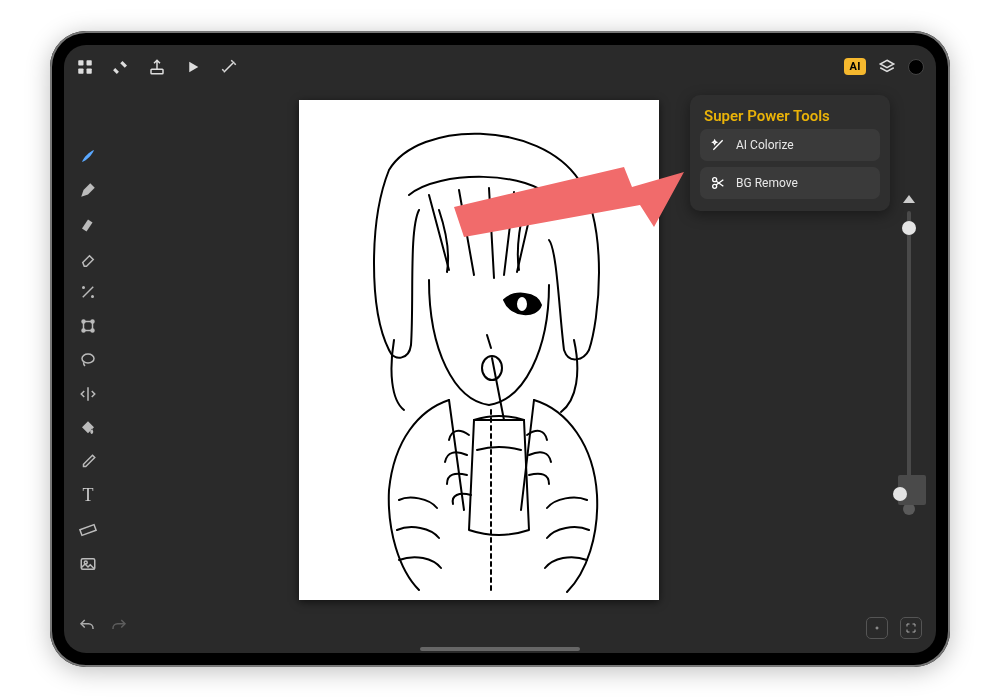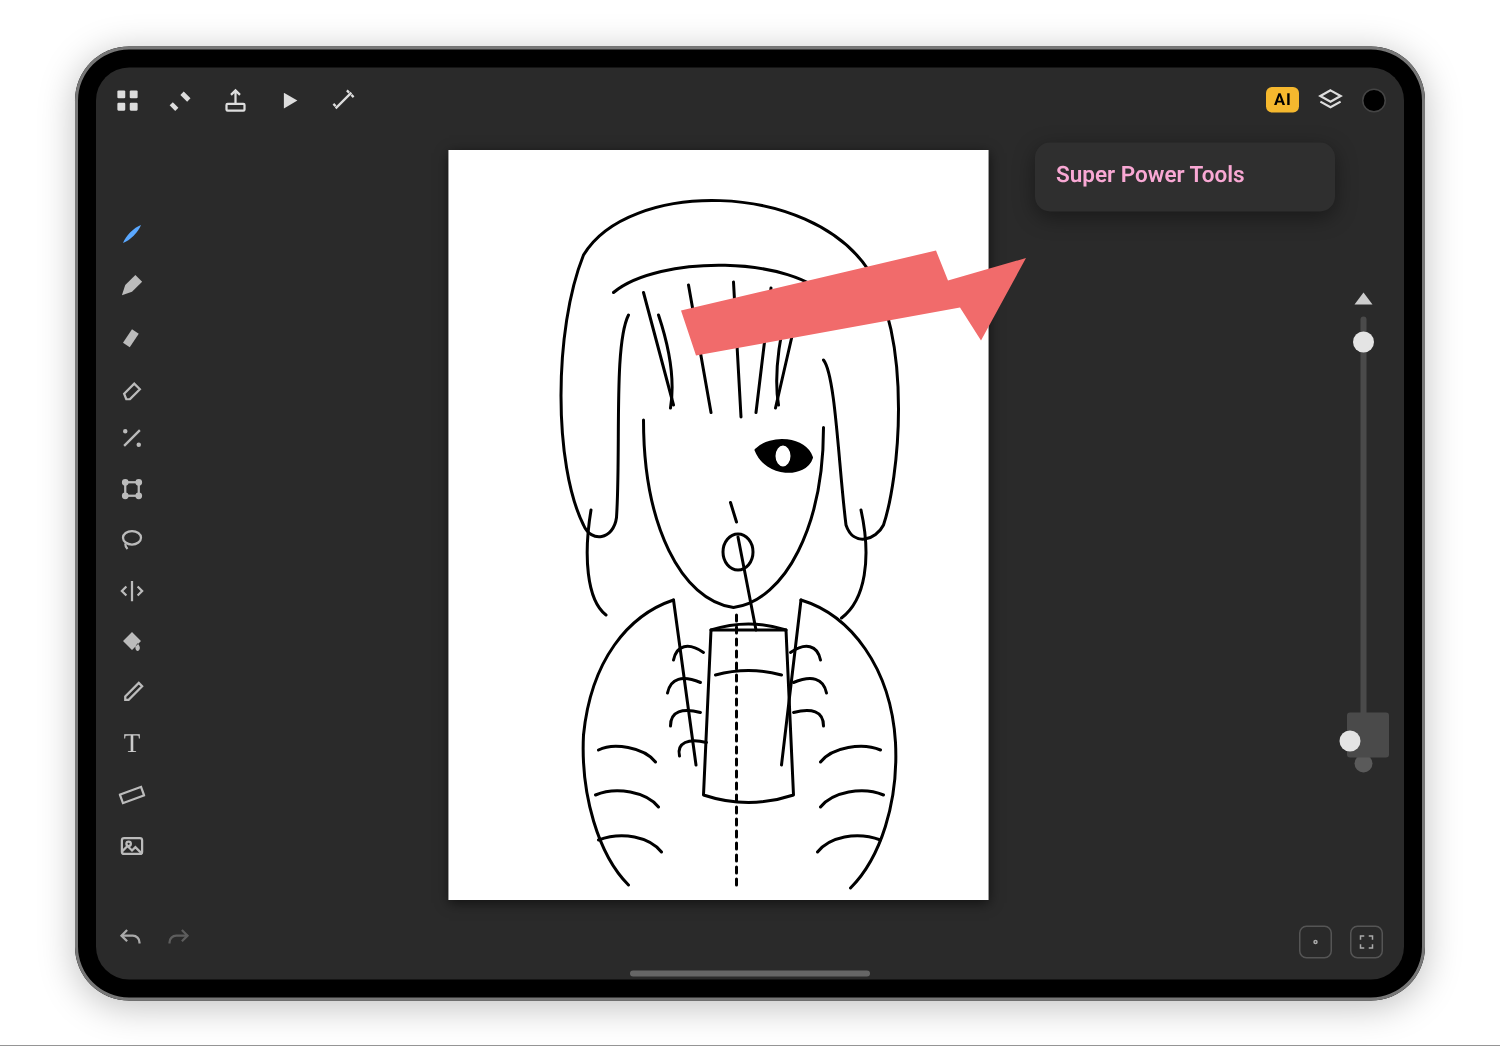--- a/index.html
+++ b/index.html
@@ -77,21 +77,21 @@
   
   .panel {
     position:absolute; right:46px; top:50px;
     width:200px;
     background:#2f2f2f;
     border-radius:10px;
     padding:12px 10px;
     box-shadow: 0 4px 14px rgba(0,0,0,0.4);
   }
   .panel h3 {
-    color:#f9a8d4; font-size:15px; font-weight:600; margin-bottom:4px; padding:0 4px;
+    color:#eab308; font-size:15px; font-weight:600; margin-bottom:4px; padding:0 4px;
   }
   .panel-item {
     display:flex; align-items:center; gap:10px;
     background:#3a3a3a; color:#e8e8e8;
     border-radius:7px; padding:8px 10px; margin-bottom:6px;
     font-size:12px; cursor:pointer;
   }
   .panel-item:last-child { margin-bottom:0; }
   .panel-item .picon { width:16px; height:16px; display:flex; align-items:center; justify-content:center; }
 
@@ -288,20 +288,38 @@
         </g>
       </svg>
     </div>
 
     <svg class="arrow" viewBox="0 0 230 90">
       <polygon points="0,50 170,10 178,30 230,15 200,70 186,48 10,80" fill="#f16b6b"></polygon>
     </svg>
 
     <div class="panel">
       <h3>Super Power Tools</h3>
+      <div class="panel-item">
+        <span class="picon">
+            <svg viewBox="0 0 24 24" fill="none" stroke="#fff" stroke-width="2">
+              <path d="M5 19L19 5M4 8l2-1 1-2 1 2 2 1-2 1-1 2-1-2z"></path>
+            </svg>
+          </span>
+        <span>AI Colorize</span>
+      </div>
+      <div class="panel-item">
+        <span class="picon">
+            <svg viewBox="0 0 24 24" fill="none" stroke="#fff" stroke-width="2">
+              <circle cx="7" cy="7" r="3"></circle>
+              <circle cx="7" cy="17" r="3"></circle>
+              <path d="M9 9l11 8M9 15l11-8"></path>
+            </svg>
+          </span>
+        <span>BG Remove</span>
+      </div>
     </div>
 
     <div class="right-rail">
       <span class="tri-handle"></span>
       <div class="slider-track">
         <div class="thumb"></div>
       </div>
       <span class="slider-mid-dot"></span>
       <div class="slider-track bottom">
         <div class="thumb"></div>

